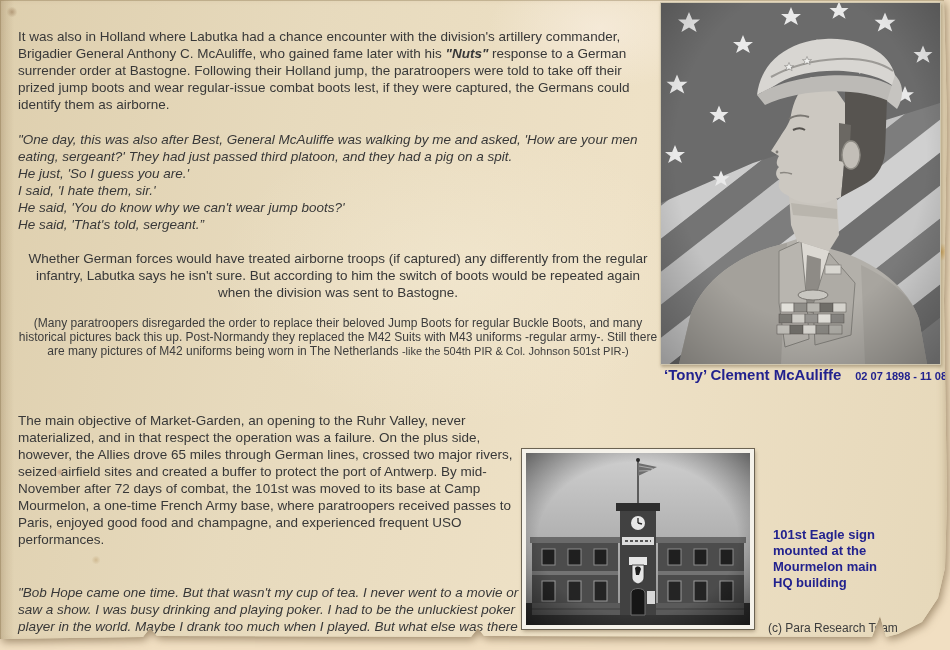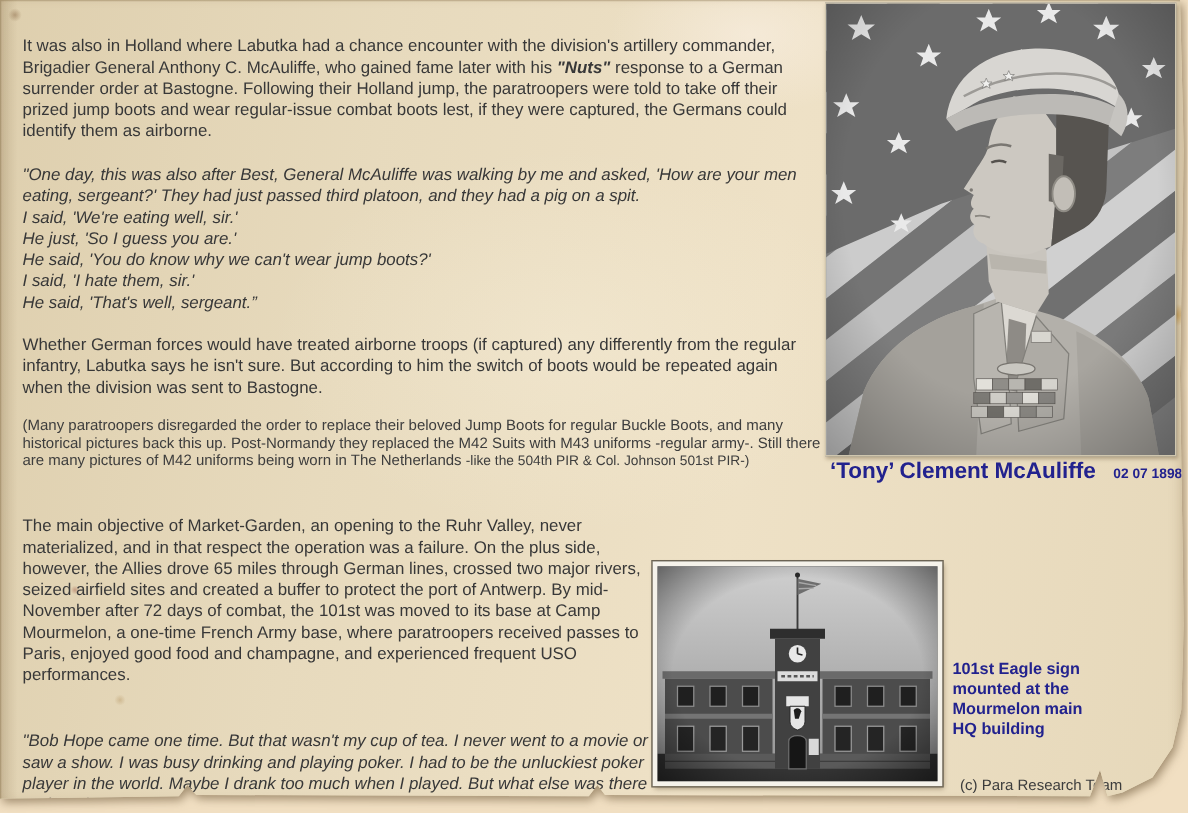--- a/index.html
+++ b/index.html
@@ -28,52 +28,51 @@
     box-shadow:inset 0 0 0 1px rgba(120,95,55,.30), inset -4px -5px 10px rgba(120,90,50,.35);
   }
   .body-text{font-size:13.5px;line-height:17px;color:#383838;}
   .italic{font-style:italic;}
   .bi{font-weight:bold;font-style:italic;}
   .sm{font-size:11px;}
   .note{font-size:12px;line-height:14px;color:#3d3d3d;}
   .col-main{position:absolute;left:18px;top:28px;width:640px;}
   .col-main .p{margin:0;}
   .quote1{margin-top:18px;}
-  .p3{margin-top:17px;}
-  .note{margin-top:15px;}
+  .p3{margin-top:17px;text-align:center;}
+  .note{margin-top:15px;text-align:center;}
   .photo-mcauliffe{position:absolute;left:660px;top:2px;width:279px;height:361px;
     border:1px solid #cfc6ae;box-shadow:1px 2px 3px rgba(80,60,30,.35);background:#888;}
   .photo-mcauliffe svg{display:block;}
   .mc-caption{position:absolute;left:664px;top:366px;display:flex;gap:14px;align-items:baseline;white-space:nowrap;}
-  .mc-name{font-size:18px;font-weight:bold;color:#22228e;}
+  .mc-name{font-size:15px;font-weight:bold;color:#22228e;}
   .mc-dates{font-size:11px;font-weight:bold;color:#22228e;}
   .lower{position:absolute;left:18px;top:412px;width:918px;}
-  .hq-group{float:right;width:414px;margin-top:37px;position:relative;display:flex;gap:8px;}
+  .hq-group{float:right;width:414px;margin-top:37px;position:relative;display:flex;gap:19px;}
   .hq-photo{width:224px;height:172px;border:4px solid #f5f2ea;outline:1px solid #6b6353;
     box-shadow:1px 2px 4px rgba(70,50,25,.45);background:#444;}
   .hq-photo svg{display:block;}
   .hq-caption{width:122px;padding-top:78px;font-size:13px;line-height:16px;font-weight:bold;color:#22228e;}
   .credit{position:absolute;left:246px;top:172px;font-size:12px;color:#3c3c3c;white-space:nowrap;}
   .quote2{margin-top:36px;}
 </style>
 </head>
 <body>
 
 <div class="page-wrap">
   <div class="page">
 
     <div class="col-main">
       <div class="p body-text"><span>It was also in Holland where Labutka had a chance encounter with the division's artillery commander, Brigadier General Anthony C. McAuliffe, who gained fame later with his </span><span class="bi">"Nuts"</span><span> response to a German surrender order at Bastogne. Following their Holland jump, the paratroopers were told to take off their prized jump boots and wear regular-issue combat boots lest, if they were captured, the Germans could identify them as airborne.</span></div>
       <div class="quote1 body-text italic">
           <div>"One day, this was also after Best, General McAuliffe was walking by me and asked, 'How are your men eating, sergeant?'  They had just passed third platoon, and they had a pig on a spit.</div>
-          <div>I said, 'We're eating well, sir.'</div>
           <div>He just, 'So I guess you are.'</div>
+          <div>I said, 'I hate them, sir.'</div>
           <div>He said, 'You do know why we can't wear jump boots?'</div>
-          <div>I said, 'I hate them, sir.'</div>
-          <div>He said, 'That's well, sergeant.”</div>
+          <div>He said, 'That's told, sergeant.”</div>
         </div>
       <div class="p3 body-text">Whether German forces would have treated airborne troops (if captured) any differently from the regular infantry, Labutka says he isn't sure. But according to him the switch of boots would be repeated again when the division was sent to Bastogne.</div>
       <div class="note"><span>(Many paratroopers disregarded the order to replace their beloved Jump Boots for regular Buckle Boots, and many historical pictures back this up. Post-Normandy they replaced the M42 Suits with M43 uniforms -regular army-. Still there are many pictures of M42 uniforms being worn in The Netherlands </span><span class="sm">-like the 504th PIR &amp; Col. Johnson 501st PIR-)</span></div>
     </div>
 
     <div class="photo-mcauliffe">
       <svg width="279" height="361" viewBox="0 0 279 361">
         <defs>
           <path id="star" d="M0,-10 2.9,-3.1 10,-3.1 4.5,1.2 6.9,8.1 0,4 -6.9,8.1 -4.5,1.2 -10,-3.1 -2.9,-3.1 Z"></path>
           <radialGradient id="photoShade" cx="50%" cy="42%" r="75%">

